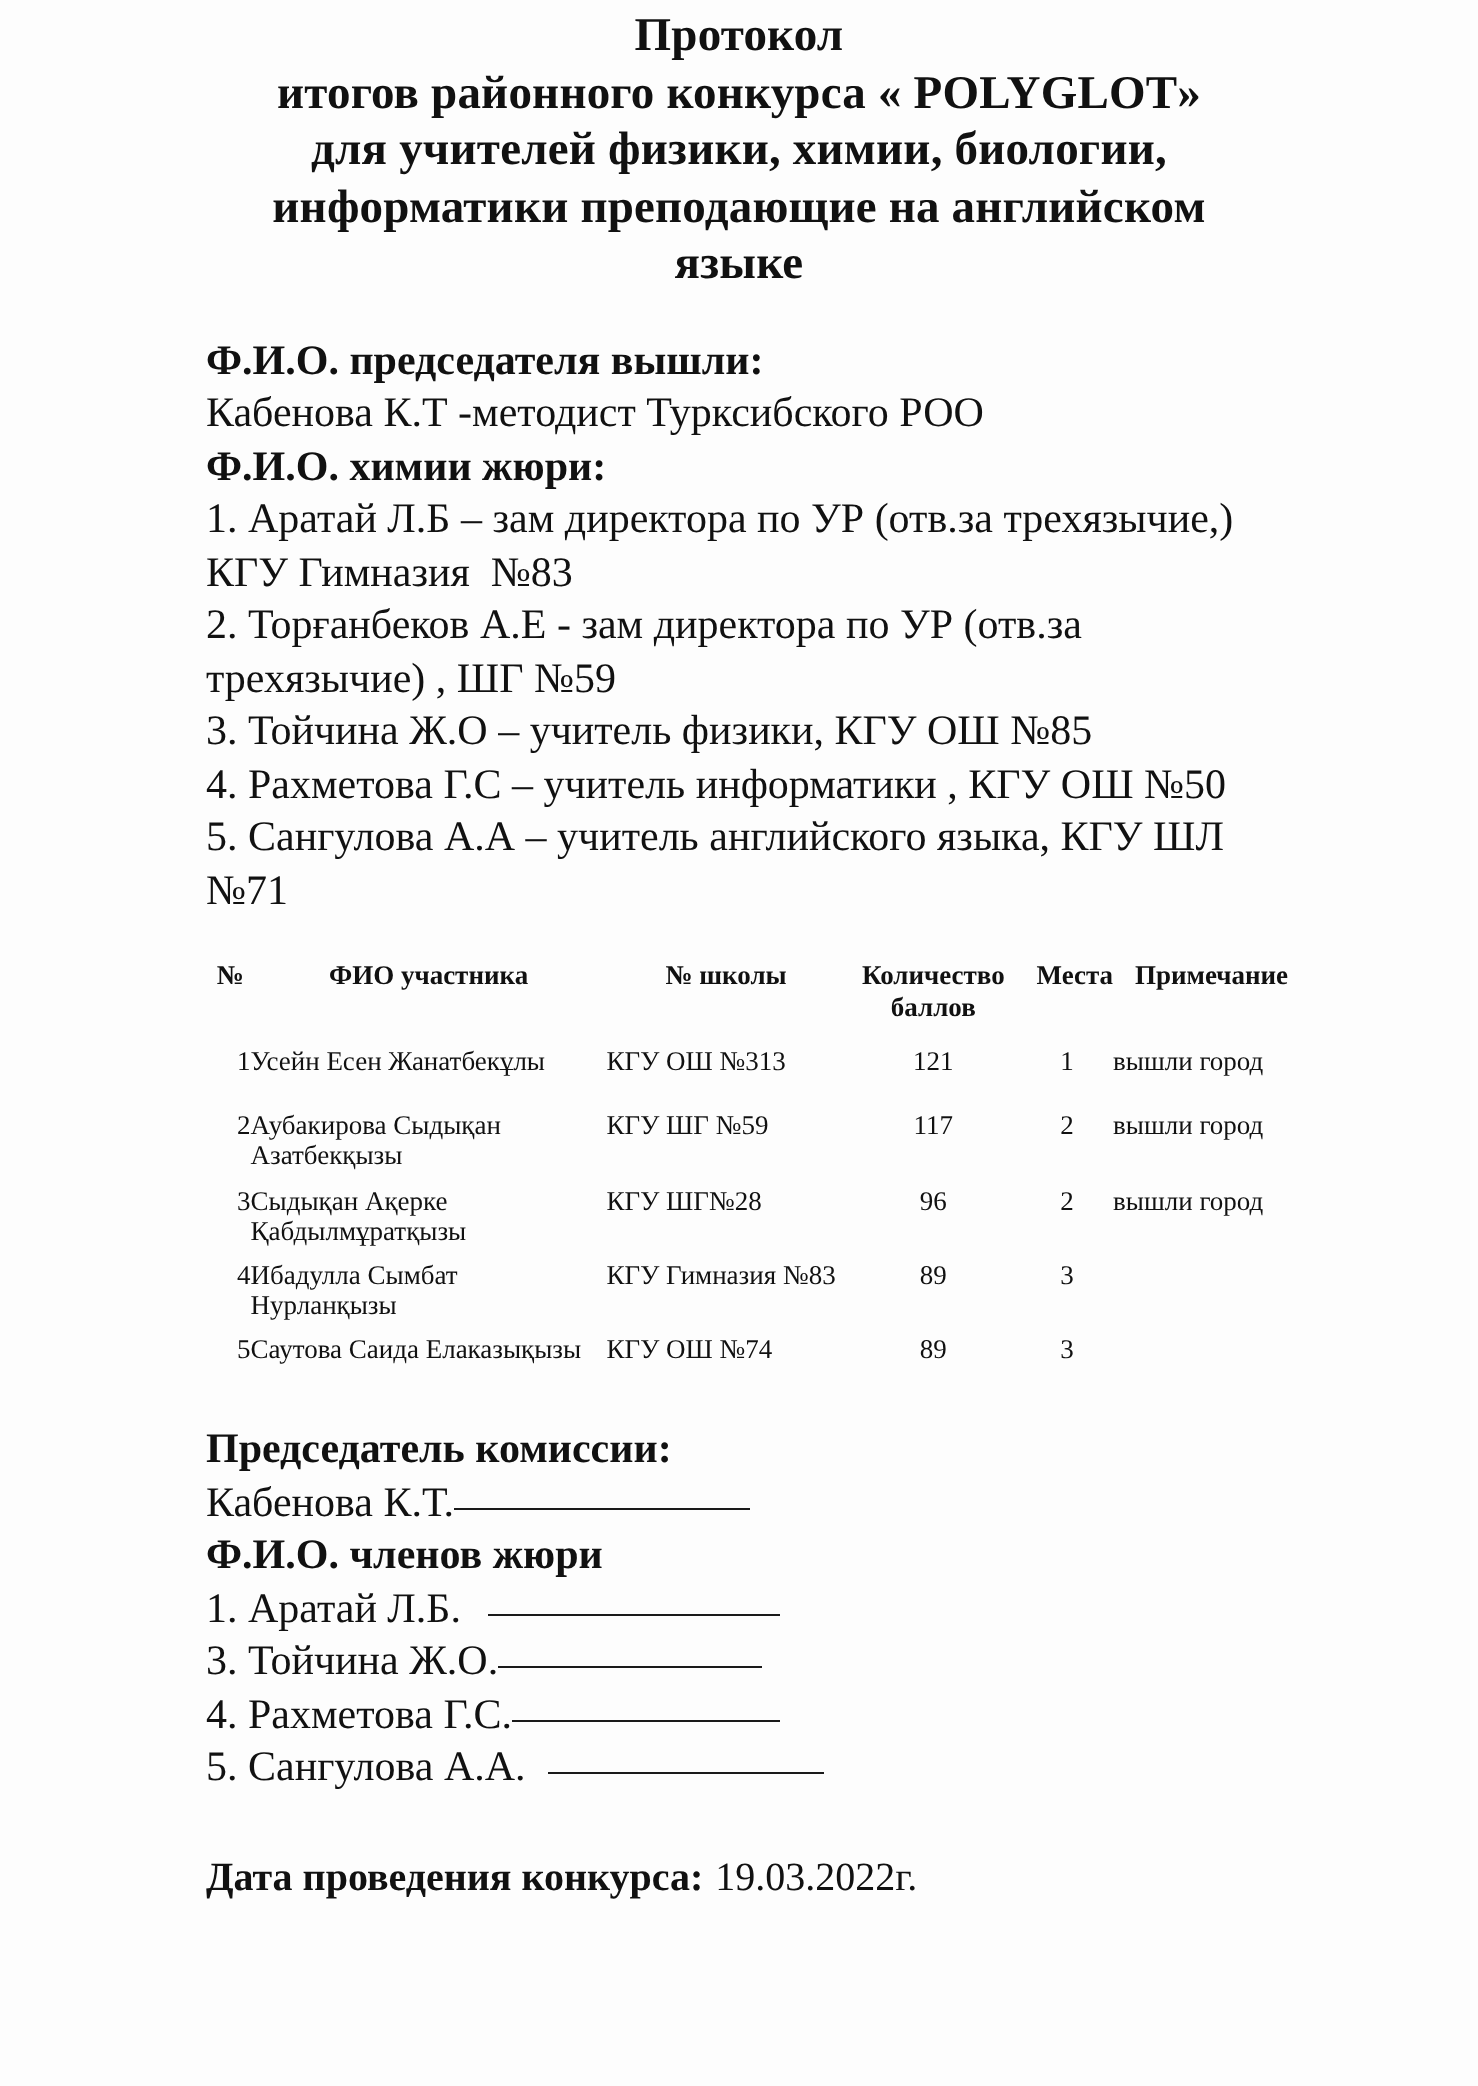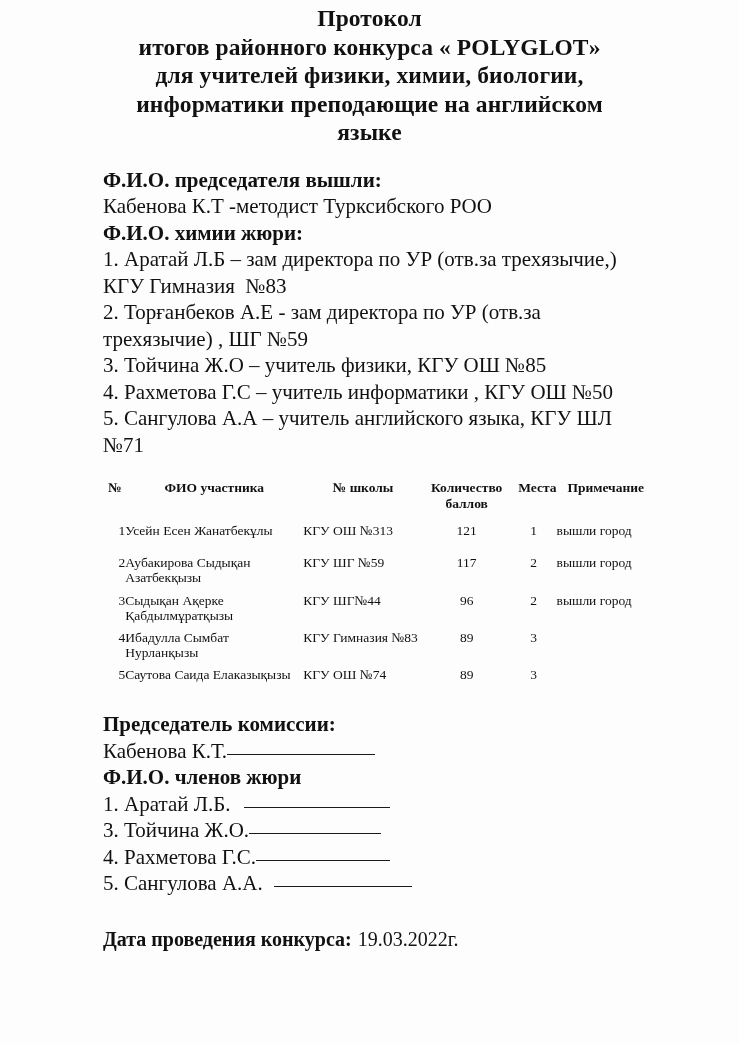--- a/index.html
+++ b/index.html
@@ -175,21 +175,21 @@
           <td class="col-num">2</td>
           <td class="col-name">Аубакирова Сыдықан Азатбекқызы</td>
           <td class="col-school">КГУ  ШГ №59</td>
           <td class="col-points">117</td>
           <td class="col-place">2</td>
           <td class="col-note">вышли город</td>
         </tr>
         <tr>
           <td class="col-num">3</td>
           <td class="col-name">Сыдықан Ақерке Қабдылмұратқызы</td>
-          <td class="col-school">КГУ ШГ№44</td>
+          <td class="col-school">КГУ ШГ№28</td>
           <td class="col-points">96</td>
           <td class="col-place">2</td>
           <td class="col-note">вышли город</td>
         </tr>
         <tr>
           <td class="col-num">4</td>
           <td class="col-name">Ибадулла Сымбат Нурланқызы</td>
           <td class="col-school">КГУ Гимназия №83</td>
           <td class="col-points">89</td>
           <td class="col-place">3</td>

